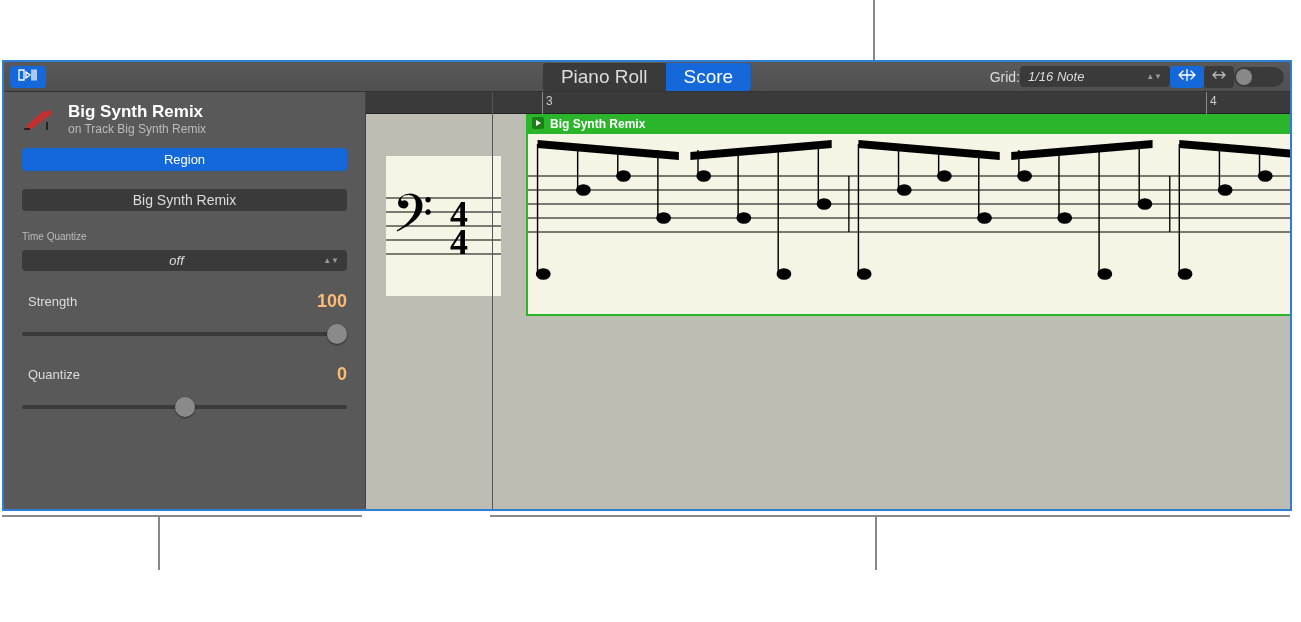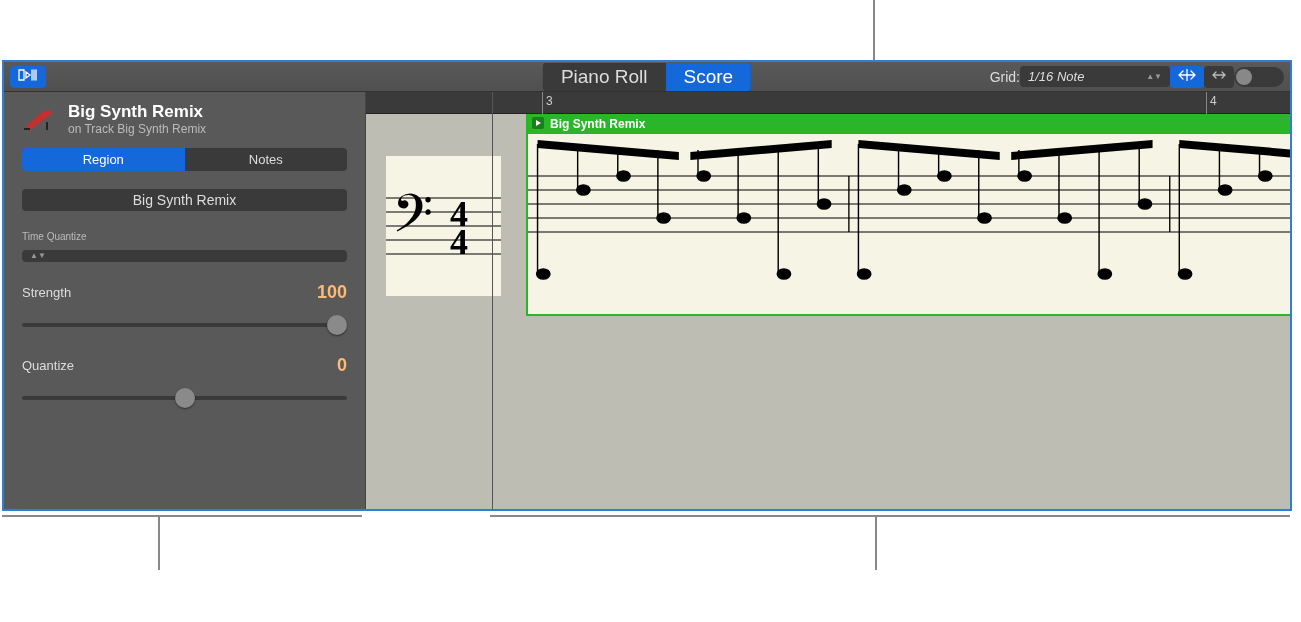--- a/index.html
+++ b/index.html
@@ -122,21 +122,21 @@
   .inst-sub { font-size:12px; color:#bbb; }
   .tabbar { display:flex; border-radius:4px; overflow:hidden; background:#3a3a3a; margin-top:4px;}
   .tabbar .tab { flex:1; text-align:center; padding:4px 18px; color:#ddd; font-size:13px;}
   .tabbar .tab.active { background:#1468d9; color:#fff; }
   .field {
     background:#3a3a3a; border-radius:4px; padding:3px 6px; text-align:center;
     color:#ddd; font-size:14px;
     margin-top:10px;
   }
   .param-label { color:#bbb; font-size:10px; margin-top:12px;}
-  .param-row { display:flex; justify-content:space-between; align-items:center; margin-top:12px;}
+  .param-row { display:flex; justify-content:space-between; align-items:center; margin-top:12px;margin-left:6px;}
   .param-row .val { color:#fdba74; font-size:18px;font-weight:bold;}
   .slider { position:relative; height:20px; margin-top:4px;}
   .slider-track { position:absolute; left:0; right:0; top:8px; height:4px; background:#3a3a3a; border-radius:2px;}
   .slider-knob { position:absolute; top:0; width:20px; height:20px; background:#8a8a8a; border-radius:50%; box-shadow:0 1px 2px rgba(0,0,0,.5);}
   .score-area {
     flex:1;
     display:flex;
     flex-direction:column;
     background:#bdbdb3;
     position:relative;
@@ -252,27 +252,27 @@
           </svg>
         </div>
         <div>
           <div class="inst-title">Big Synth Remix</div>
           <div class="inst-sub">on Track Big Synth Remix</div>
         </div>
       </div>
 
       <div class="tabbar">
         <div class="tab active">Region</div>
-        <div class="tab">Notes</div>
       </div>
 
       <div class="field">Big Synth Remix</div>
 
       <div class="param-label">Time Quantize</div>
       <div class="dropdown" style="width:100%">
+        <span style="flex:1;text-align:center">off</span>
         <span class="arrows">▲▼</span>
       </div>
 
       <div class="param-row">
         <span>Strength</span>
         <span class="val">100</span>
       </div>
       <div class="slider">
         <div class="slider-track"></div>
         <div class="slider-knob" style="left:calc(100% - 20px)"></div>

